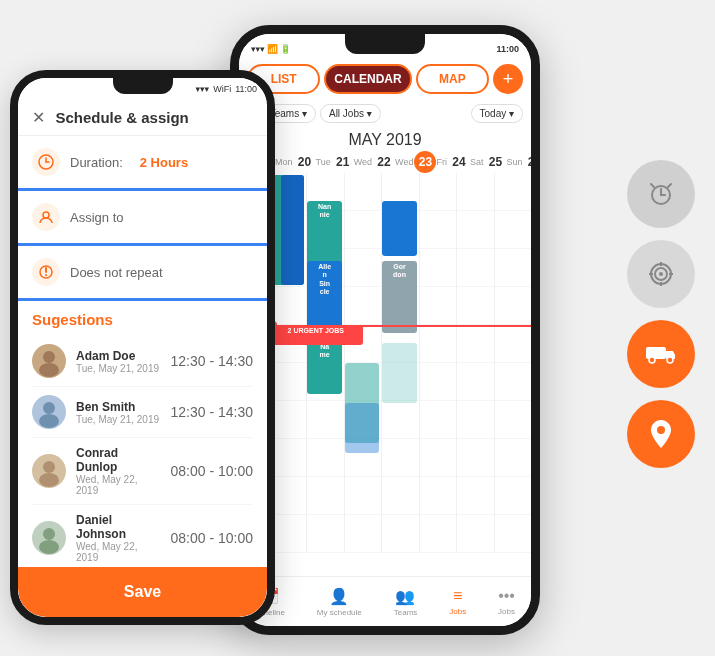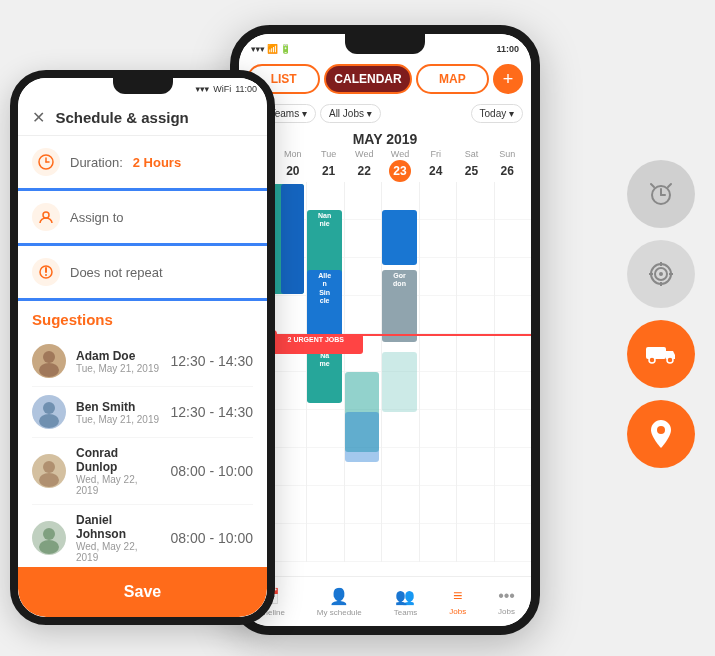--- a/index.html
+++ b/index.html
@@ -128,20 +128,21 @@
 
     .form-label {
       font-size: 13px;
       color: #666;
     }
 
     .form-value-orange {
       font-size: 13px;
       color: #ff6b1a;
       font-weight: 600;
+      margin-left: 7px;
     }
 
     .suggestions-section {
       padding: 10px 14px 6px;
     }
 
     .suggestions-title {
       font-size: 15px;
       color: #ff6b1a;
       font-weight: 600;
@@ -303,38 +304,38 @@
       border: 1px solid #ddd;
       border-radius: 12px;
       padding: 3px 8px;
       font-size: 10px;
       color: #333;
       cursor: pointer;
     }
 
     .calendar-header {
       text-align: center;
-      font-size: 14px;
-      font-weight: 700;
+      font-size: 16px;
+      font-weight: 400;
       color: #333;
       padding: 4px 0 2px;
     }
 
     .days-header {
       display: grid;
       grid-template-columns: 30px repeat(7, 1fr);
       padding: 0 6px;
       font-size: 9px;
       color: #666;
       text-align: center;
     }
 
     .day-col-header {
       display: flex;
-      flex-direction: column;
+      flex-direction: row;
       align-items: center;
       gap: 1px;
     }
 
     .day-name { color: #999; font-size: 9px; }
     .day-num {
       font-size: 12px;
       font-weight: 600;
       color: #333;
       width: 22px;

